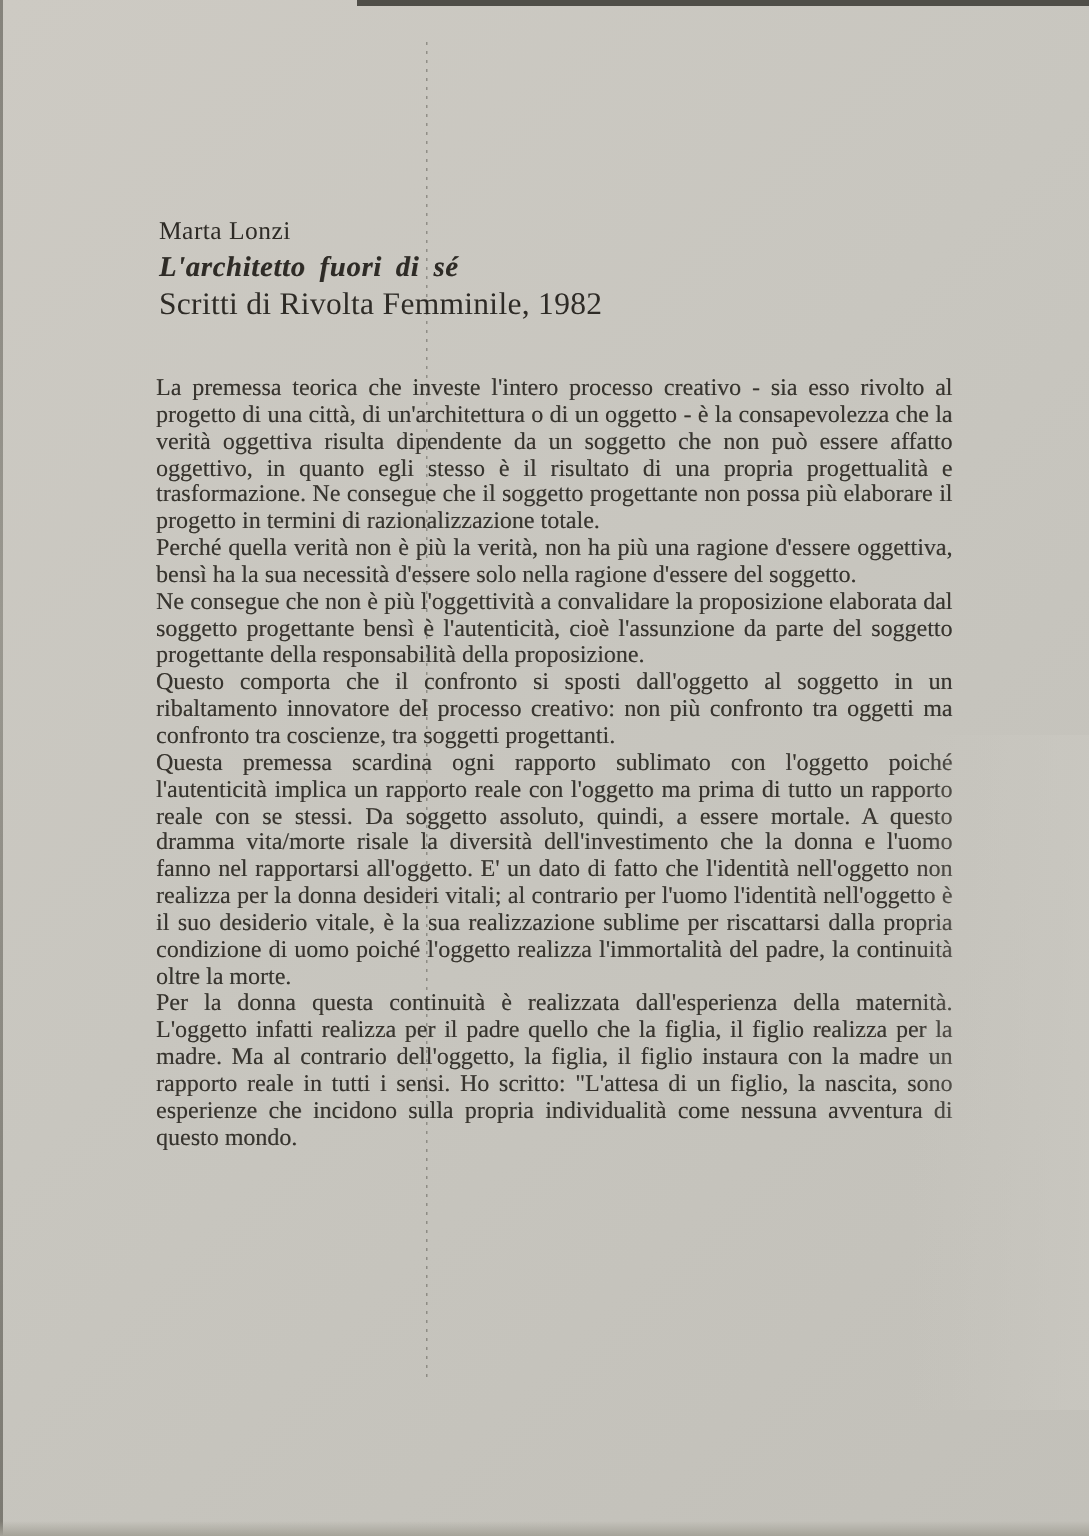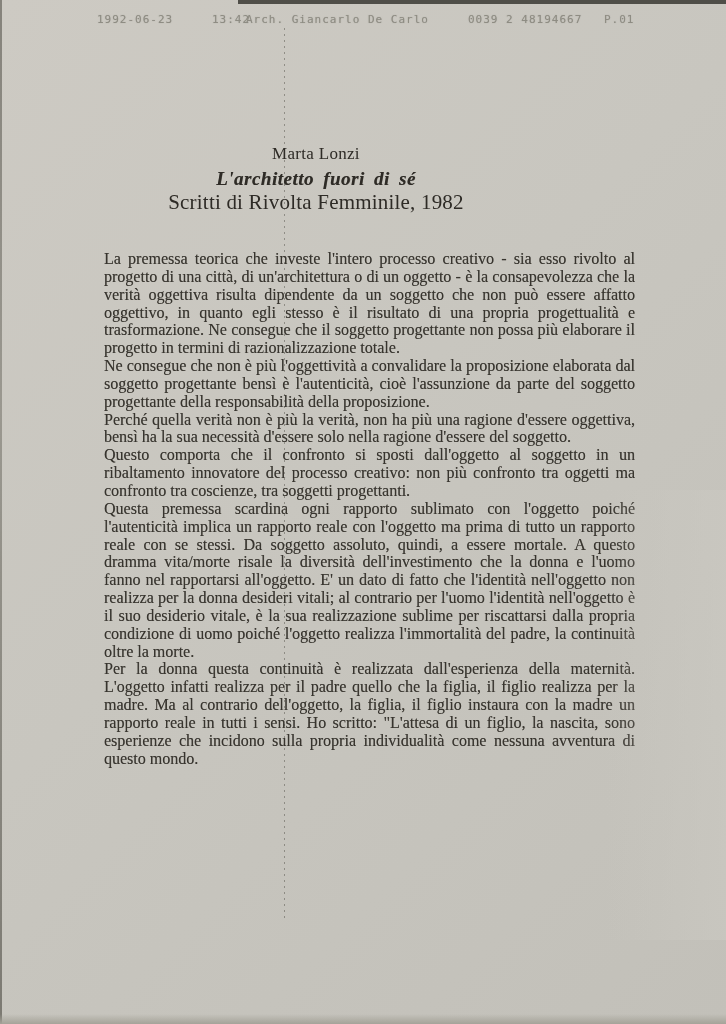--- a/index.html
+++ b/index.html
@@ -51,21 +51,20 @@
   .fax-header span{position:absolute;white-space:nowrap;}
   .fx-date{left:97px;}
   .fx-time{left:212px;}
   .fx-sender{left:246px;}
   .fx-number{left:468px;}
   .fx-page{left:604px;}
   
   .title-block{
     position:absolute;left:106px;top:144px;width:420px;
     color:#2e2b26;
-    text-align:center;
   }
   .author{
     font-size:17px;line-height:20px;letter-spacing:.3px;
   }
   .doc-title{
     font-size:19px;line-height:26px;font-weight:bold;font-style:italic;
     letter-spacing:.5px;word-spacing:4px;margin-top:2px;
     text-shadow:.3px .3px .4px rgba(40,38,32,.5);
   }
   .doc-subtitle{
@@ -83,38 +82,31 @@
 </style>
 </head>
 <body>
 
 <div class="page">
 
   <div class="edge-top"></div>
   <div class="edge-left"></div>
   <div class="fold-line"></div>
 
-  <div class="fax-header">
-    <span class="fx-date">1992-06-23</span>
-    <span class="fx-time">13:42</span>
-    <span class="fx-sender">Arch. Giancarlo De Carlo</span>
-    <span class="fx-number">0039 2 48194667</span>
-    <span class="fx-page">P.01</span>
-  </div>
 
   <div class="title-block">
     <div class="author">Marta Lonzi</div>
     <div class="doc-title">L'architetto fuori di sé</div>
     <div class="doc-subtitle">Scritti di Rivolta Femminile, 1982</div>
   </div>
 
   <div class="body-text">
     <p>La premessa teorica che investe l'intero processo creativo - sia esso rivolto al progetto di una città, di un'architettura o di un oggetto - è la consapevolezza che la verità oggettiva risulta dipendente da un soggetto che non può essere affatto oggettivo, in quanto egli stesso è il risultato di una propria progettualità e trasformazione.  Ne consegue che il soggetto progettante non possa più elaborare il progetto in termini di razionalizzazione totale.</p>
+    <p>Perché quella verità non è più la verità, non ha più una ragione d'essere oggettiva, bensì ha la sua necessità d'essere solo nella ragione d'essere del soggetto.</p>
     <p>Ne consegue che non è più l'oggettività a convalidare la proposizione elaborata dal soggetto progettante bensì è l'autenticità, cioè l'assunzione da parte del soggetto progettante della responsabilità della proposizione.</p>
-    <p>Perché quella verità non è più la verità, non ha più una ragione d'essere oggettiva, bensì ha la sua necessità d'essere solo nella ragione d'essere del soggetto.</p>
     <p>Questo comporta che il confronto si sposti dall'oggetto al soggetto in un ribaltamento innovatore del processo creativo: non più confronto tra oggetti ma confronto tra coscienze, tra soggetti progettanti.</p>
     <p>Questa premessa scardina ogni rapporto sublimato con l'oggetto poiché l'autenticità implica un rapporto reale con l'oggetto ma prima di tutto un rapporto reale con se stessi.  Da soggetto assoluto, quindi, a essere mortale.  A questo dramma vita/morte risale la diversità dell'investimento che la donna e l'uomo fanno nel rapportarsi all'oggetto.  E' un dato di fatto che l'identità nell'oggetto non realizza per la donna desideri vitali; al contrario per l'uomo l'identità nell'oggetto è il suo desiderio vitale, è la sua realizzazione sublime per riscattarsi dalla propria condizione di uomo poiché l'oggetto realizza l'immortalità del padre, la continuità oltre la morte.</p>
     <p>Per la donna questa continuità è realizzata dall'esperienza della maternità. L'oggetto infatti realizza per il padre quello che la figlia, il figlio realizza per la madre.  Ma al contrario dell'oggetto, la figlia, il figlio instaura con la madre un rapporto reale in tutti i sensi.  Ho scritto: "L'attesa di un figlio, la nascita, sono esperienze che incidono sulla propria individualità come nessuna avventura di questo mondo.</p>
   </div>
 
   <div class="fade-overlay"></div>
   <div class="edge-bottom"></div>
 
 </div>
 

